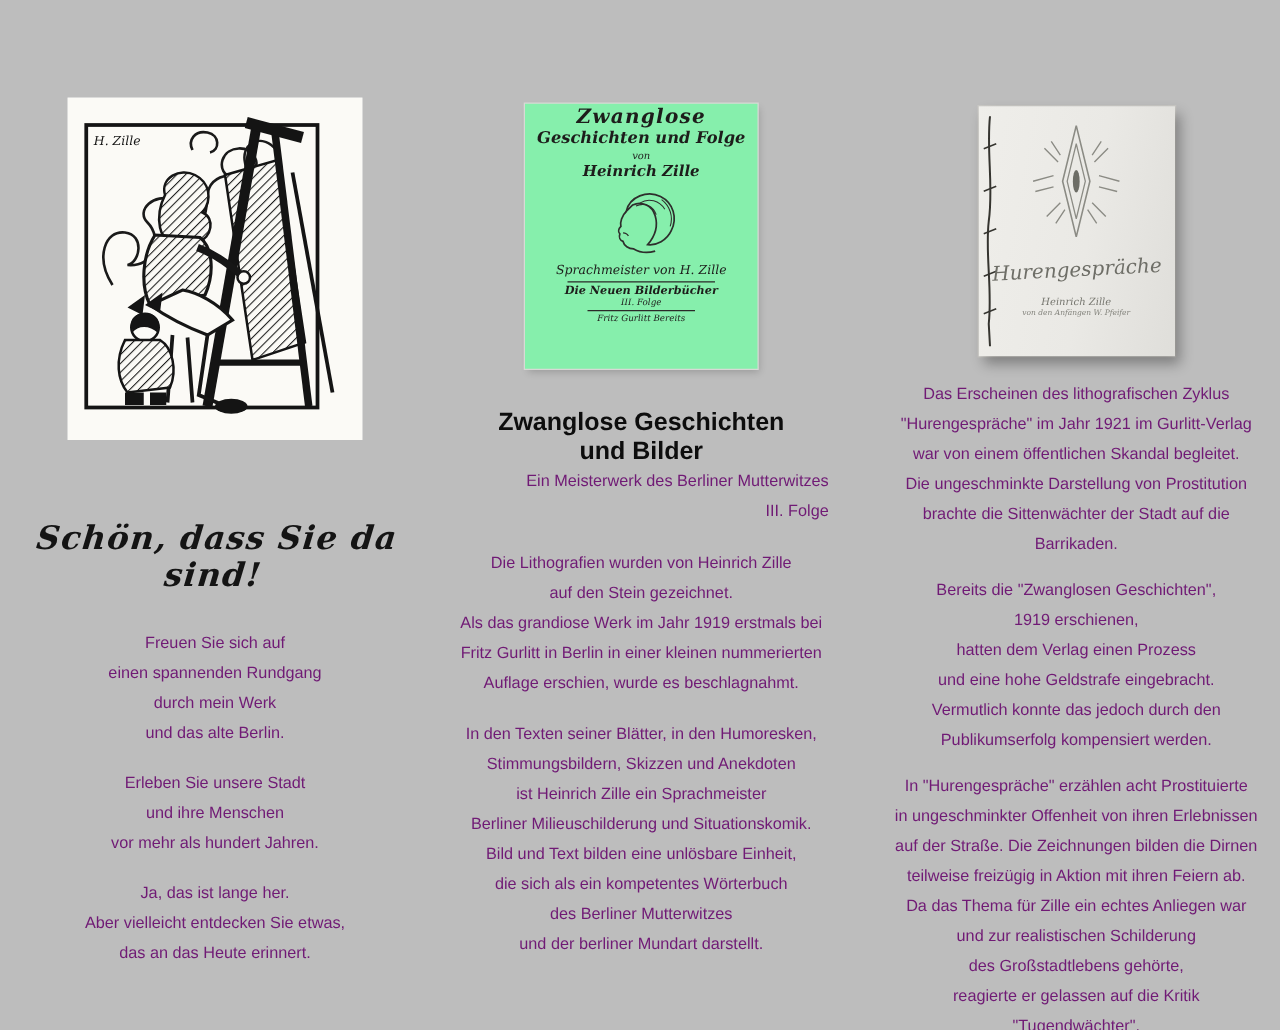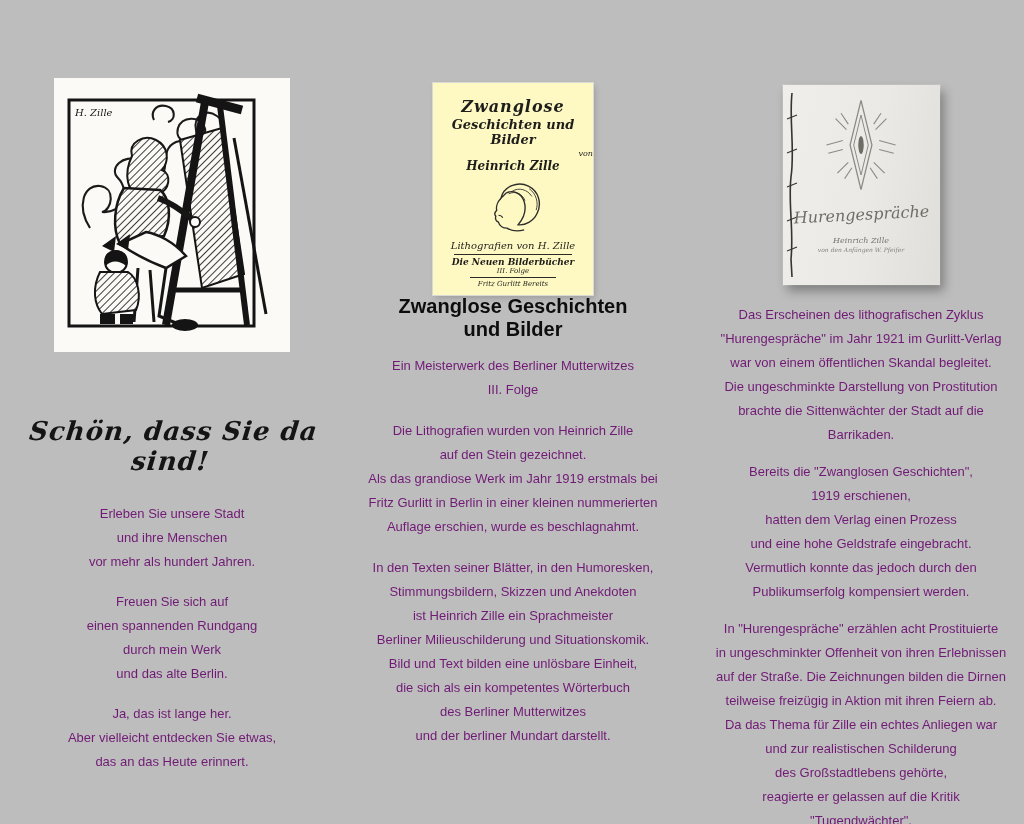--- a/index.html
+++ b/index.html
@@ -27,34 +27,34 @@
     white-space:pre-line; margin:0 0 16px 0;
   }
   #col-huren .body-text { margin-bottom:13px; }
   #col-zwanglose .body-text { margin-bottom:17px; }
 
   
   .col-heading {
     font-size:20px; line-height:23px; font-weight:bold; color:#0d0d0d;
     white-space:pre-line;
   }
-  #col-zwanglose .col-heading { }
+  #col-zwanglose .col-heading { margin-top:32px; }
   #col-huren     .col-heading { margin-top:43px; }
-  .subheading { margin-top:13px; margin-bottom:0; }
+  .subheading { margin-bottom:0;text-align:right; }
 
   
   .cover2 {
-    width:160px; height:212px; margin:83px auto 0; background:#fef9c3;
+    width:186px; height:212px; margin:83px auto 0; background:#86efac;
     box-shadow:0 0 0 1px #d9d9d6, 2px 3px 6px rgba(0,0,0,0.18);
-    padding-top:14px; box-sizing:border-box;
+    padding-top:0; box-sizing:border-box;
     font-family:"DejaVu Serif", serif; font-style:italic; color:#1d1d1b;
   }
   .cover2 .t1 { font-size:16px; font-weight:bold; letter-spacing:1px; }
   .cover2 .t2 { font-size:13px; font-weight:bold; margin-top:1px; }
-  .cover2 .t3 { font-size:8px;  margin-top:2px;text-align:right; }
+  .cover2 .t3 { font-size:8px;  margin-top:2px; }
   .cover2 .t4 { font-size:12px; font-weight:bold; margin-top:1px; }
   .cover2 .head-sketch { margin-top:2px; }
   .cover2 .credit { font-size:10px; margin-top:1px; }
   .cover2 .rule { width:118px; border-top:1px solid #2a2a28; margin:3px auto 2px; }
   .cover2 .rule.small { width:86px; margin:2px auto; }
   .cover2 .series  { font-size:9px; font-weight:bold; }
   .cover2 .series-no { font-size:7px; }
   .cover2 .publisher { font-size:7px; }
 
   
@@ -132,49 +132,49 @@
           <rect x="46" y="236" width="15" height="10" fill="#141414" stroke="none"></rect>
           <rect x="66" y="236" width="13" height="10" fill="#141414" stroke="none"></rect>
         </g>
         <text class="sig-text" x="21" y="38">H. Zille</text>
       </svg>
     </div>
 
     <div class="script-heading">Schön, dass Sie da sind!</div>
 
     <div class="intro-text">
-      <p class="body-text">Erleben Sie unsere Stadt
-und ihre Menschen
-vor mehr als hundert Jahren.</p>
       <p class="body-text">Freuen Sie sich auf
 einen spannenden Rundgang
 durch mein Werk
 und das alte Berlin.</p>
+      <p class="body-text">Erleben Sie unsere Stadt
+und ihre Menschen
+vor mehr als hundert Jahren.</p>
       <p class="body-text">Ja, das ist lange her.
 Aber vielleicht entdecken Sie etwas,
 das an das Heute erinnert.</p>
     </div>
   </div>
 
   <div class="column" id="col-zwanglose">
 
     <div class="cover2">
       <div class="t1">Zwanglose</div>
-      <div class="t2">Geschichten und Bilder</div>
+      <div class="t2">Geschichten und Folge</div>
       <div class="t3">von</div>
       <div class="t4">Heinrich Zille</div>
       <div class="head-sketch">
         <svg viewBox="0 0 90 70" width="82" height="60" fill="none" stroke="#2e2e2c" stroke-width="1.6">
           <path d="M31,27 C27,31 25,37 26,41 C24,43 23,46 25,48 C24,51 25,54 28,55 C29,59 33,62 38,62 C43,65 51,66 58,64"></path>
           <path d="M31,27 C34,13 51,7 63,13 C75,19 79,33 73,45 C69,54 59,59 51,58 C57,51 61,41 58,31 C55,21 45,17 37,21 Z"></path>
           <path d="M40,22 C48,18 56,22 59,30 M44,19 C52,14 62,17 67,25 M64,16 C72,22 75,32 72,41" stroke-width="1"></path>
           <path d="M28,47 C30,47 32,48 33,50" stroke-width="1.2"></path>
         </svg>
       </div>
-      <div class="credit">Lithografien von H. Zille</div>
+      <div class="credit">Sprachmeister von H. Zille</div>
       <div class="rule"></div>
       <div class="series">Die Neuen Bilderbücher</div>
       <div class="series-no">III. Folge</div>
       <div class="rule small"></div>
       <div class="publisher">Fritz Gurlitt Bereits</div>
     </div>
 
     <div class="col-heading">Zwanglose Geschichten
 und Bilder</div>
     <p class="body-text subheading">Ein Meisterwerk des Berliner Mutterwitzes

